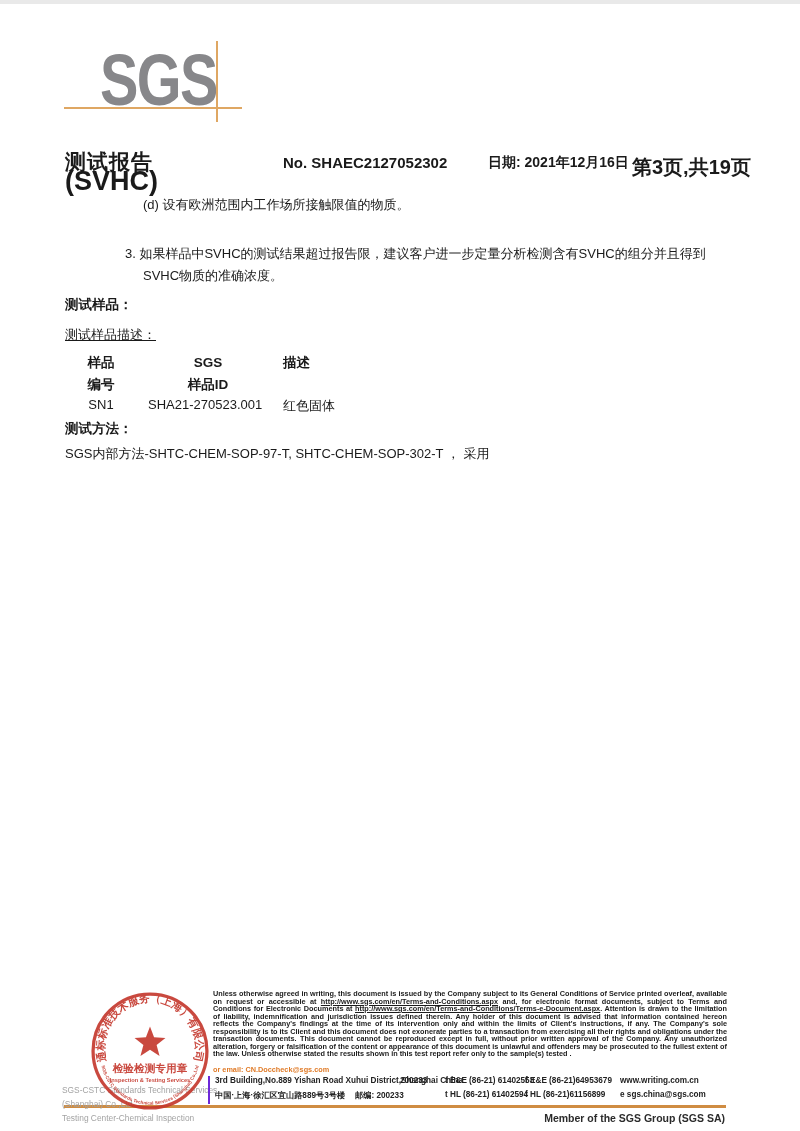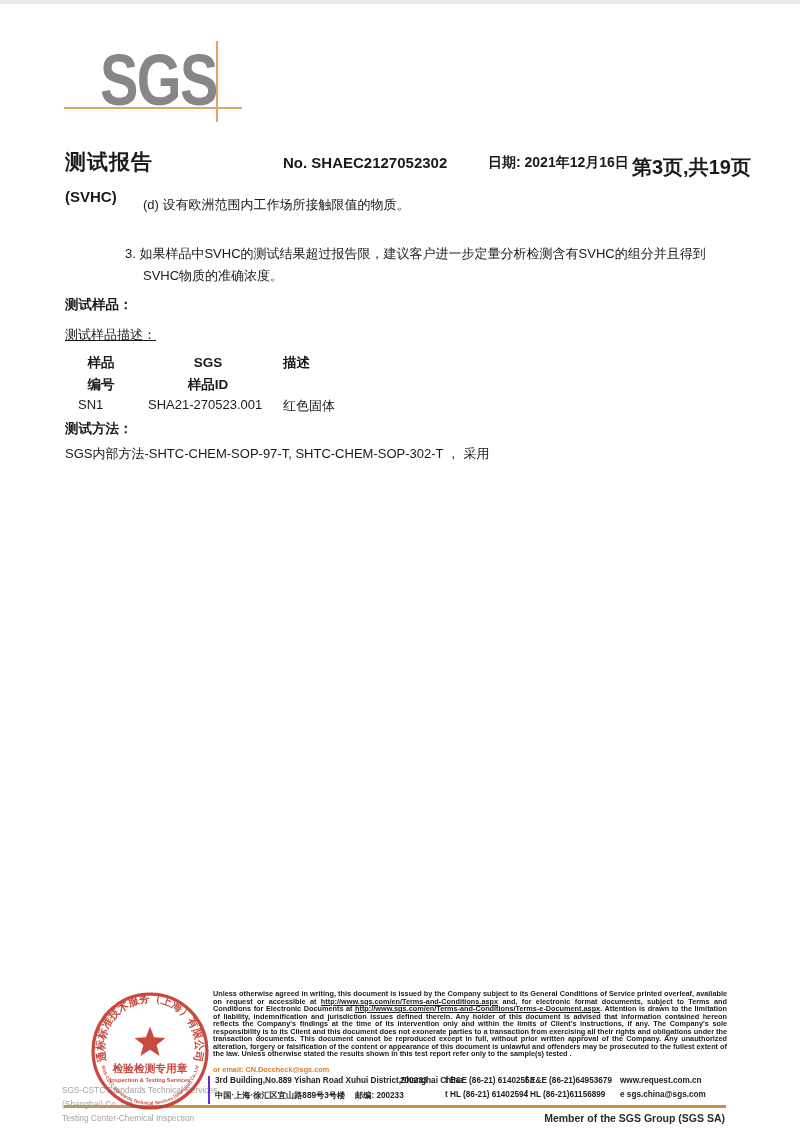--- a/index.html
+++ b/index.html
@@ -10,38 +10,38 @@
   .abs{position:absolute;}
   
   .logo-text{
     left:100px;top:40px;font-size:72px;font-weight:800;color:#87878a;
     letter-spacing:-2px;transform:scaleX(0.80);transform-origin:left top;line-height:1;
   }
   .logo-hline{left:64px;top:103px;width:178px;height:2px;background:#dfa763;}
   .logo-vline{left:216px;top:37px;width:2px;height:81px;background:#dfa763;}
   
   .title1{left:65px;top:144px;font-size:21px;font-weight:700;letter-spacing:1px;}
-  .title2{left:65px;top:184px;font-size:15px;font-weight:700;}
+  .title2{left:65px;top:162px;font-size:27px;font-weight:700;}
   .report-no{left:283px;top:150px;font-size:15px;font-weight:600;}
   .hdr-date{left:488px;top:150px;font-size:14px;font-weight:600;}
   .hdr-page{left:632px;top:150px;font-size:20px;font-weight:600;}
   
   .body-text{font-size:13px;line-height:22px;}
   .item-d{left:143px;top:190px;}
   .item-3{left:125px;top:239px;width:594px;padding-left:18px;text-indent:-18px;}
   .sec-title{font-size:13.5px;font-weight:700;}
   .sample-title{left:65px;top:292px;}
   .sample-desc{left:65px;top:322px;font-size:13px;text-decoration:underline;}
   .tbl-h{font-size:13.5px;font-weight:700;line-height:22px;}
   .col-c{text-align:center;}
   .tbl-col1{left:78px;top:348px;width:46px;}
   .tbl-col2{left:163px;top:348px;width:90px;}
   .tbl-col3{left:283px;top:348px;}
   .tbl-d{font-size:13px;}
-  .row-sn{left:78px;top:393px;width:46px;text-align:left;}
+  .row-sn{left:78px;top:393px;width:46px;text-align:center;}
   .row-id{left:148px;top:393px;}
   .row-desc{left:283px;top:393px;}
   .method-title{left:65px;top:416px;}
   .method-1{left:65px;top:439px;}
   .method-2{left:65px;top:462px;}
   
   .gray-co{left:62px;top:1079px;width:190px;font-size:8.4px;line-height:14px;color:#a3a3a3;z-index:1;}
   .stamp{left:88px;top:986px;z-index:2;opacity:.9;}
   .legal{left:213px;top:986px;width:514px;z-index:3;}
   .disclaimer{
@@ -131,21 +131,21 @@
     <p class="disclaimer"><span>Unless otherwise agreed in writing, this document is issued by the Company subject to its General Conditions of Service printed overleaf, available on request or accessible at </span><span class="url">http://www.sgs.com/en/Terms-and-Conditions.aspx</span><span> and, for electronic format documents, subject to Terms and Conditions for Electronic Documents at </span><span class="url">http://www.sgs.com/en/Terms-and-Conditions/Terms-e-Document.aspx</span><span>. Attention is drawn to the limitation of liability, indemnification and jurisdiction issues defined therein. Any holder of this document is advised that information contained hereon reflects the Company's findings at the time of its intervention only and within the limits of Client's instructions, if any. The Company's sole responsibility is to its Client and this document does not exonerate parties to a transaction from exercising all their rights and obligations under the transaction documents. This document cannot be reproduced except in full, without prior written approval of the Company. Any unauthorized alteration, forgery or falsification of the content or appearance of this document is unlawful and offenders may be prosecuted to the fullest extent of the law. Unless otherwise stated the results shown in this test report refer only to the sample(s) tested .</span></p>
     <p class="attention"><br><span>or email: CN.Doccheck@sgs.com</span></p>
   </div>
 
   <div class="abs addr-block">
     <div class="addr-row">
       <span class="a-addr">3rd Building,No.889 Yishan Road Xuhui District,Shanghai China</span>
       <span class="a-post1">200233</span>
       <span class="a-tel">t E&amp;E (86-21) 61402553</span>
       <span class="a-fax">f E&amp;E (86-21)64953679</span>
-      <span class="a-net">www.request.com.cn</span>
+      <span class="a-net">www.writing.com.cn</span>
     </div>
     <div class="addr-row">
       <span class="a-addr">中国·上海·徐汇区宜山路889号3号楼</span>
       <span class="a-post2">邮编: 200233</span>
       <span class="a-tel">t HL (86-21) 61402594</span>
       <span class="a-fax">f HL (86-21)61156899</span>
       <span class="a-net">e sgs.china@sgs.com</span>
     </div>
   </div>
 

